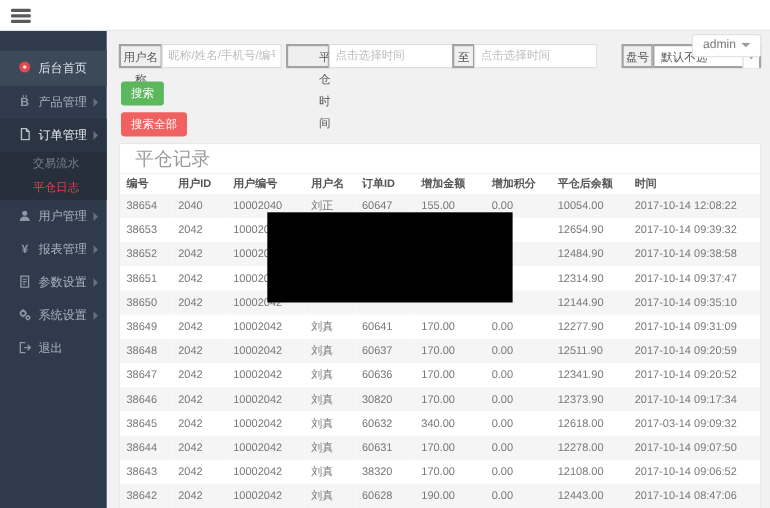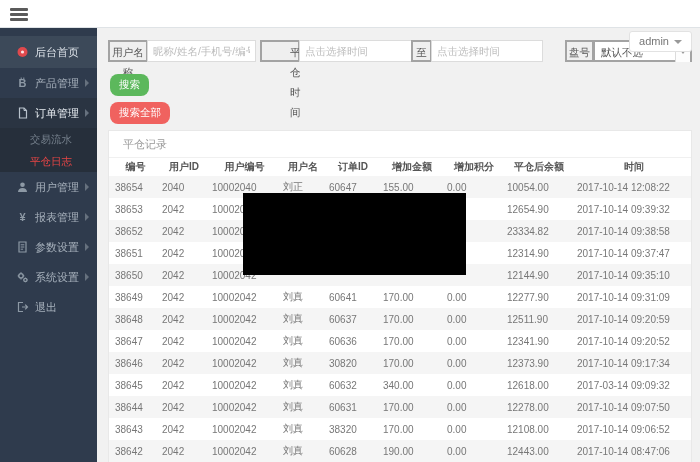--- a/index.html
+++ b/index.html
@@ -14,21 +14,21 @@
     background:#ffffff; border-bottom:1px solid #dfe3e6; z-index:10; }
   .hamburger { position:absolute; left:10px; top:8px; width:18px; height:13px; cursor:pointer; }
   .hamburger span { display:block; height:2.5px; background:#5a5a5a; margin-bottom:2.5px; border-radius:1px; }
   .user-menu { position:absolute; right:8px; top:3px; height:21px; line-height:19px;
     padding:0 9px; border:1px solid #e2e2e2; border-radius:3px; background:#fff;
     color:#777; font-size:11px; cursor:pointer;margin-top:28px; }
   .caret-down { display:inline-block; width:0; height:0; margin-left:5px; vertical-align:middle;
     border-left:4px solid transparent; border-right:4px solid transparent; border-top:4px solid #999; }
   
   .sidebar { position:absolute; left:0; top:28px; width:97px; height:434px;
-    background:#2f3b4d; z-index:5; padding-top:8px; }
+    background:#2f3b4d; z-index:5; padding-top:18px; }
   .side-item { position:relative; height:30px; line-height:30px; padding-left:16px;
     color:#a7b1bc; font-size:11px; cursor:pointer; white-space:nowrap; }
   .side-item .icon { display:inline-block; width:13px; height:12px; margin-right:6px; vertical-align:-2px; }
   .side-item.first { height:32px; line-height:32px; background:#3c4959; color:#dde3e9; }
   .side-item.parent-active { background:#2a3442; color:#e8edf2; }
   .chev { position:absolute; right:8px; top:50%; margin-top:-4px; width:0; height:0;
     border-top:4px solid transparent; border-bottom:4px solid transparent; border-left:4px solid #66717e; }
   .submenu { background:#262f3b; }
   .sub-item { height:22px; line-height:22px; padding-left:30px; font-size:10.5px;
     color:#76818d; cursor:pointer; }
@@ -39,32 +39,32 @@
   .flabel { background:#efefef; color:#555; text-align:center; line-height:20px; }
   .finput { background:#fff; border:1px solid #dcdcdc; height:22px; width:100%;
     font-size:10.5px; padding:0 5px; color:#555; outline:none;
     font-family:"Liberation Sans","DejaVu Sans",sans-serif; }
   .finput::placeholder { color:#bdbdbd; }
   .fselect { background:#fff; line-height:20px; padding-left:6px; color:#555; cursor:pointer; }
   .sel-arrow { position:absolute; right:0; top:0; width:15px; height:20px; border-left:1px solid #dcdcdc;
     background:#fdfdfd; }
   .sel-arrow:after { content:""; position:absolute; left:4px; top:8px; width:0; height:0;
     border-left:3.5px solid transparent; border-right:3.5px solid transparent; border-top:4px solid #999; }
-  .btn { position:absolute; height:22px; border:none; border-radius:8px; color:#fff;
+  .btn { position:absolute; height:22px; border:none; border-radius:3px; color:#fff;
     font-size:10.5px; padding:0 9px; cursor:pointer;
     font-family:"Liberation Sans","DejaVu Sans",sans-serif; }
   .btn-green { background:#5cb85c; }
   .btn-red { background:#f0625f; }
   
   .card { position:absolute; left:11px; top:102px; width:584px; height:332px;
     background:#ffffff; border:1px solid #e8e8e8; border-bottom:none; }
   .card-title { height:27px; line-height:27px; padding-left:14px; color:#999;
-    font-size:11px; border-bottom:1px solid #f0f0f0; }
+    font-size:17px; border-bottom:1px solid #f0f0f0; }
   table { border-collapse:collapse; table-layout:fixed; width:582px; }
-  th { height:18px; font-size:10px; color:#555; text-align:center; font-weight:bold;
+  th { height:18px; font-size:10px; color:#555; text-align:left; font-weight:bold;
     padding-left:6px; white-space:nowrap; overflow:hidden; }
   td { height:22px; font-size:10px; color:#777; padding-left:6px;
     white-space:nowrap; overflow:hidden; }
   tbody tr:nth-child(odd) { background:#f5f5f5; }
   
   .redaction { position:absolute; left:243px; top:193px; width:223px; height:82px;
     background:#000; z-index:40; }
 </style>
 </head>
 <body>
@@ -248,21 +248,21 @@
     <td>2017-10-14 09:39:32</td>
   </tr>
           <tr>
     <td>38652</td>
     <td>2042</td>
     <td>10002042</td>
     <td></td>
     <td></td>
     <td></td>
     <td></td>
-    <td>23334.82</td>
+    <td>12484.90</td>
     <td>2017-10-14 09:38:58</td>
   </tr>
           <tr>
     <td>38651</td>
     <td>2042</td>
     <td>10002042</td>
     <td></td>
     <td></td>
     <td></td>
     <td></td>

